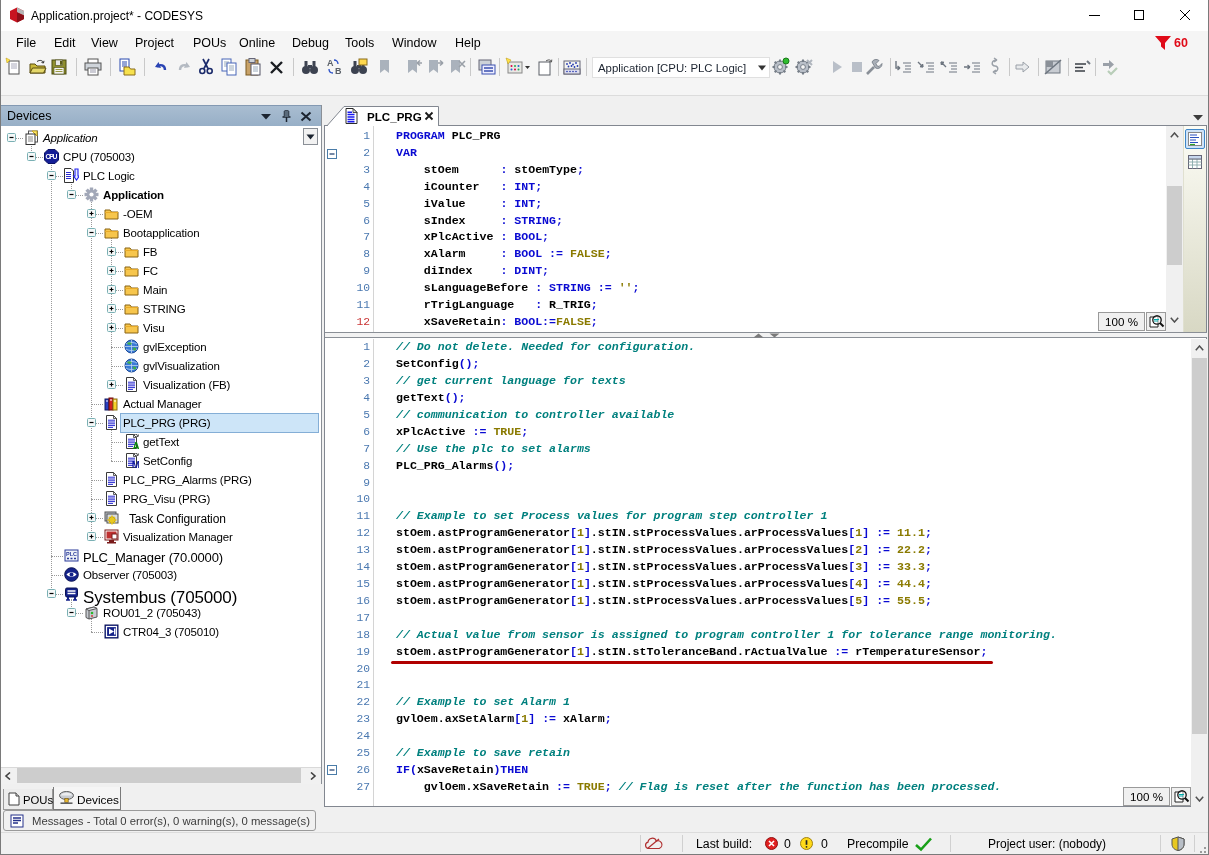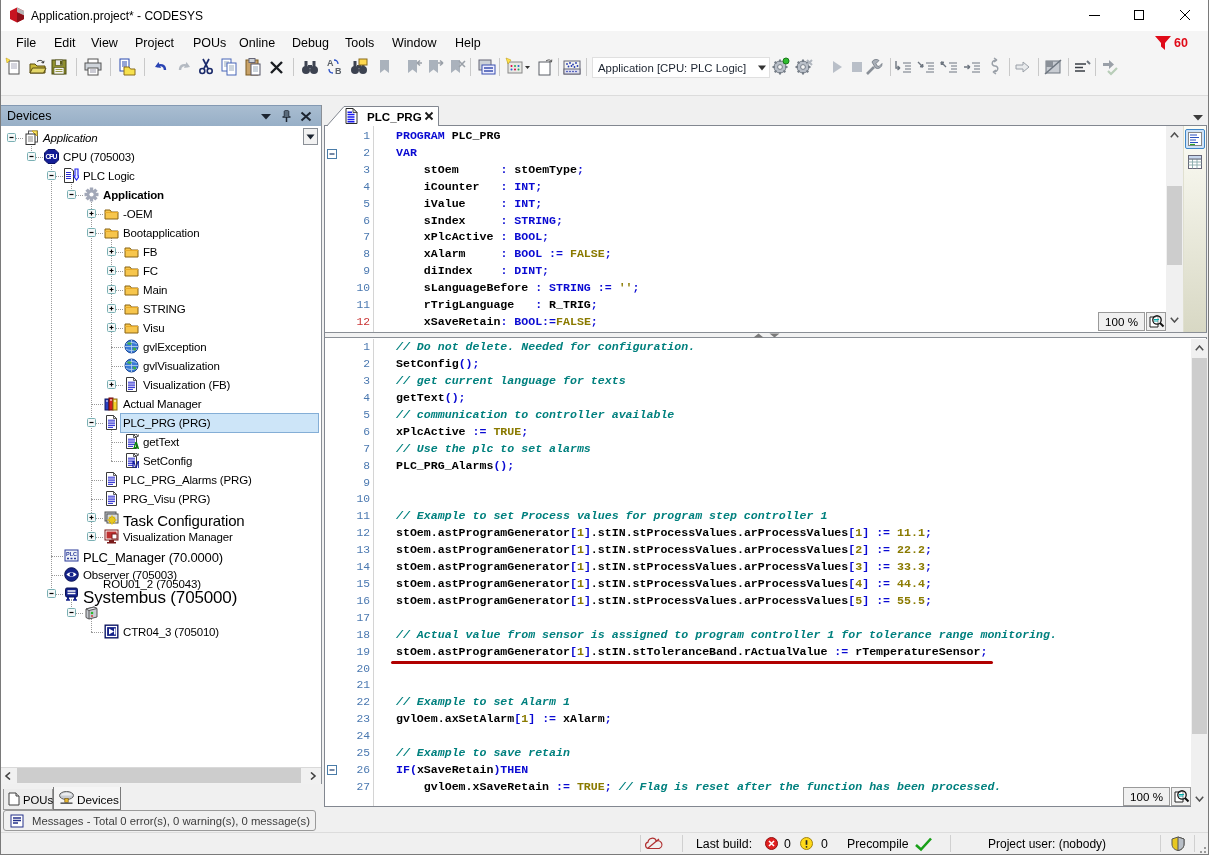--- a/index.html
+++ b/index.html
@@ -512,21 +512,21 @@
   </svg>
 <svg class="a" style="left:104px;top:510.0px" width="15" height="15" viewBox="0 0 15 15">
     <rect x="1" y="2" width="11" height="9" fill="#b8bec6" stroke="#555"></rect>
     <rect x="3" y="4" width="11" height="9" fill="#d8dce2" stroke="#555"></rect>
     <g>
       <circle cx="8" cy="10" r="3.2" fill="#e8c820" stroke="#8a6d14"></circle>
       <circle cx="8" cy="10" r="1.2" fill="#fff"></circle>
       <path d="M8,5.5 L8,14.5 M3.5,10 L12.5,10 M5,7 L11,13 M11,7 L5,13" stroke="#e8c820" stroke-width="1.6"></path>
     </g>
   </svg>
-<div class="lbl" style="left:123px;top:512.0px;font-size:15px;letter-spacing:-0.15px">Task Configuration</div>
+<div class="lbl" style="left:129px;top:512.0px;font-size:12px;letter-spacing:-0.15px">Task Configuration</div>
 <svg class="a" style="left:87px;top:532.0px" width="9" height="9" viewBox="0 0 9 9">
     <rect x="0.5" y="0.5" width="8" height="8" rx="1" fill="#f4f8f8" stroke="#7ab0b4"></rect>
     <path d="M2.5,4.5 L6.5,4.5 M4.5,2.5 L4.5,6.5" stroke="#000" stroke-width="1.2"></path>
   </svg>
 <svg class="a" style="left:104px;top:529.0px" width="15" height="15" viewBox="0 0 15 15">
     <rect x="1" y="1" width="13" height="10" fill="#fff" stroke="#7a1a1a"></rect>
     <rect x="2.5" y="2.5" width="10" height="7" fill="#c03030"></rect>
     <rect x="5" y="11" width="5" height="2" fill="#7a1a1a"></rect>
     <rect x="3" y="13" width="9" height="1.5" fill="#7a1a1a"></rect>
     <rect x="8" y="5" width="5" height="5" fill="#fff" stroke="#7a1a1a"></rect>
@@ -559,21 +559,21 @@
     <rect x="0.5" y="0.5" width="8" height="8" rx="1" fill="#f4f8f8" stroke="#7ab0b4"></rect>
     <path d="M2.5,4.5 L6.5,4.5" stroke="#000" stroke-width="1.2"></path>
   </svg>
 <svg class="a" style="left:84px;top:605.0px" width="15" height="15" viewBox="0 0 15 15">
     <path d="M2,4 L10,2 L13,3.5 L13,12 L5,14 L2,12.5 Z" fill="#c8ccd2" stroke="#555"></path>
     <path d="M2,4 L10,2 L13,3.5 L5,5.5 Z" fill="#e8eaee" stroke="#555"></path>
     <path d="M5,5.5 L5,14" stroke="#555" fill="none"></path>
     <circle cx="8" cy="8" r="1.3" fill="#2ab82a"></circle>
     <circle cx="8" cy="11" r="1" fill="#d04040"></circle>
   </svg>
-<div class="lbl" style="left:103px;top:578px;font-size:11.5px;letter-spacing:-0.15px">ROU01_2 (705043)</div>
+<div class="lbl" style="left:103px;top:607.0px;font-size:11.5px;letter-spacing:-0.15px">ROU01_2 (705043)</div>
 <svg class="a" style="left:104px;top:624.0px" width="15" height="15" viewBox="0 0 15 15">
     <rect x="1" y="1" width="13" height="13" fill="#14228a" stroke="#0a1254"></rect>
     <rect x="2.5" y="2.5" width="10" height="10" fill="none" stroke="#fff" stroke-width="1.2"></rect>
     <path d="M5,4.5 L10,7.5 L5,10.5 Z" fill="#fff"></path>
     <rect x="10" y="4.5" width="1.5" height="6" fill="#fff"></rect>
   </svg>
 <div class="lbl" style="left:123px;top:626.0px;font-size:11.5px;letter-spacing:-0.15px">CTR04_3 (705010)</div>
 <div class="a" style="left:303px;top:128px;width:15px;height:17px;background:#f2f2f2;border:1px solid #8a8f96"></div>
 <svg class="a" style="left:306px;top:134px" width="9" height="6" viewBox="0 0 9 6">
     <path d="M0.5,0.5 L8.5,0.5 L4.5,5.5 Z" fill="#1c2430"></path>

